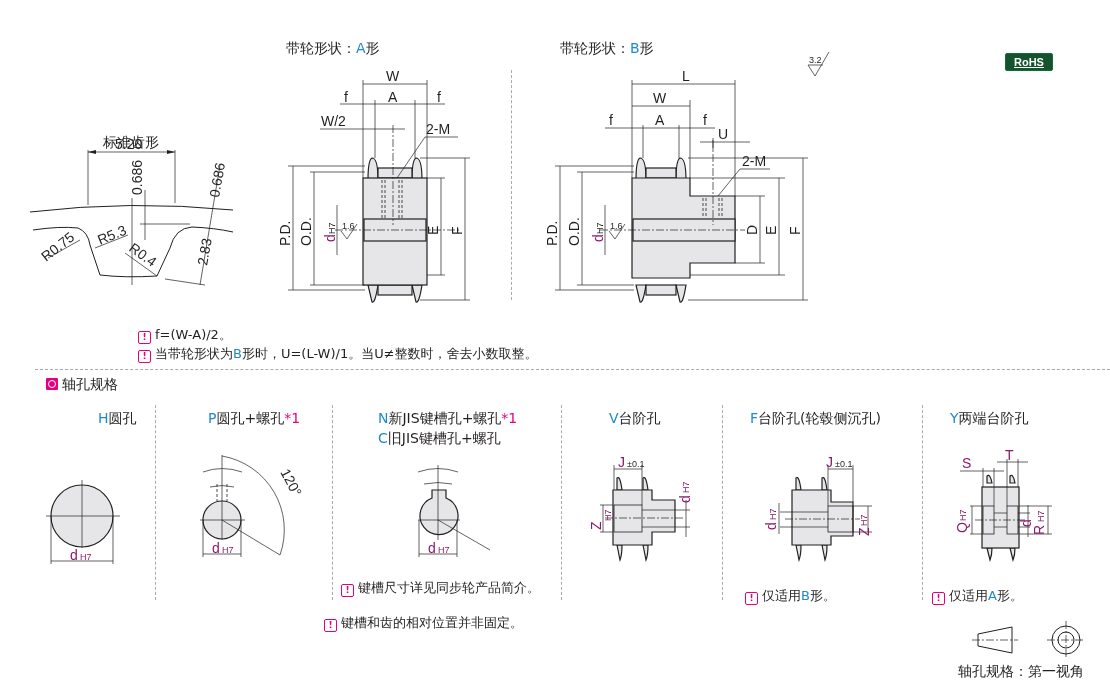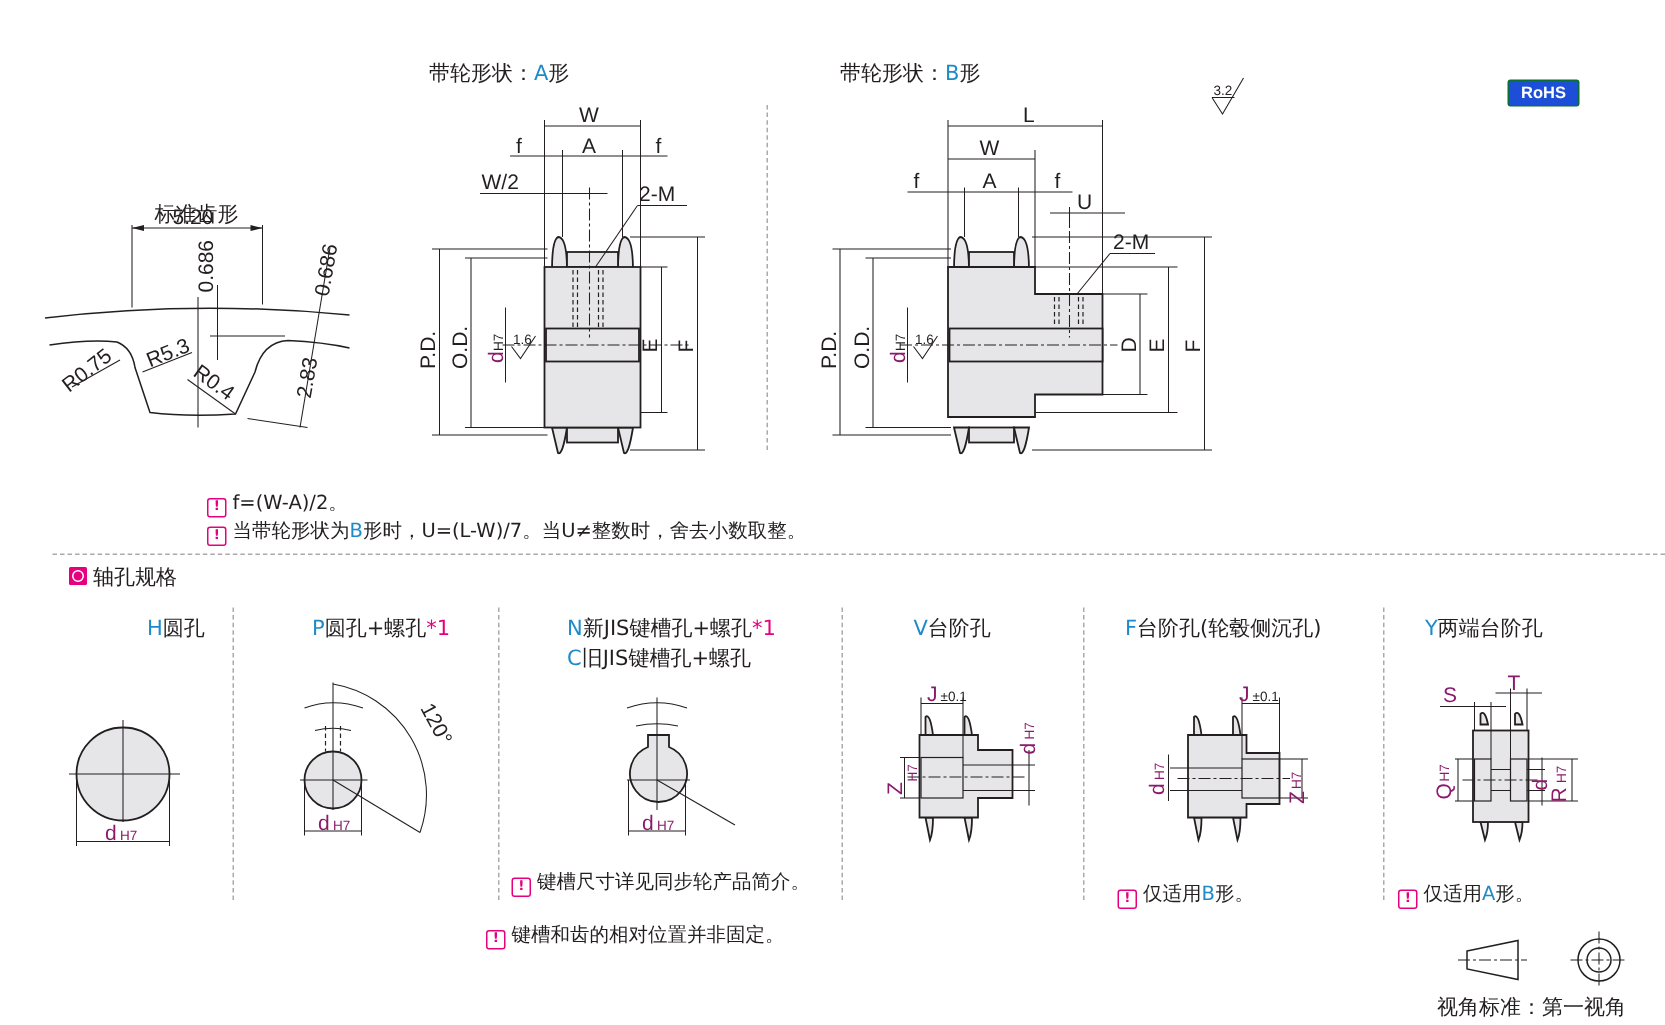--- a/index.html
+++ b/index.html
@@ -12,21 +12,21 @@
   .ln{stroke:#231f20;stroke-width:1;fill:none;}
   .thin{stroke:#231f20;stroke-width:0.7;fill:none;}
   .body{fill:#e6e6e8;stroke:#231f20;stroke-width:1.2;}
   .cl{stroke:#231f20;stroke-width:0.7;stroke-dasharray:8 2 2 2;fill:none;}
   .dash{stroke:#231f20;stroke-width:0.8;stroke-dasharray:3 2;fill:none;}
   .gtxt{font-family:"Liberation Sans",sans-serif;font-size:14px;fill:#231f20;}
   .gtxt-s{font-family:"Liberation Sans",sans-serif;font-size:9px;fill:#231f20;}
   .ptxt{font-family:"Liberation Sans",sans-serif;font-size:14px;fill:#8b1a6b;}
   .ptxt-s{font-family:"Liberation Sans",sans-serif;font-size:9px;fill:#8b1a6b;}
   .note-icon{display:inline-block;width:11px;height:11px;border:1.5px solid #e5007f;border-radius:2px;color:#e5007f;font-size:9px;line-height:11px;text-align:center;font-weight:bold;margin-right:4px;vertical-align:-1px;}
-  .rohs{position:absolute;left:1005px;top:53px;width:46px;height:16px;background:#1d4ed8;border:1px solid #0d6e32;border-radius:2px;color:#fff;font-weight:bold;font-size:11px;line-height:16px;text-align:center;font-family:"Liberation Sans",sans-serif;}
+  .rohs{position:absolute;left:1005px;top:53px;width:46px;height:16px;background:#14532d;border:1px solid #0d6e32;border-radius:2px;color:#fff;font-weight:bold;font-size:11px;line-height:16px;text-align:center;font-family:"Liberation Sans",sans-serif;text-decoration:underline;}
   .sec-icon{display:inline-block;width:12px;height:12px;background:#e5007f;border-radius:1px;position:relative;vertical-align:-1px;margin-right:4px;}
   .sec-icon::after{content:"";position:absolute;left:2px;top:2px;width:6px;height:6px;border:1px solid #fff;border-radius:50%;}
   .vsep{position:absolute;border-left:1px dashed #aaa;}
   .hsep{position:absolute;border-top:1px dashed #aaa;}
 </style>
 </head>
 <body>
 
 <div class="abs t" style="left:103px;top:101px;margin-top:33px;">标准齿形</div>
 
@@ -203,21 +203,21 @@
   <line class="thin" x1="688" y1="158" x2="808" y2="158"></line>
   <line class="thin" x1="688" y1="300" x2="808" y2="300"></line>
   <line class="thin" x1="803" y1="158" x2="803" y2="300"></line>
   <text class="gtxt" x="0" y="0" transform="translate(800,235) rotate(-90)">F</text>
 </svg>
 
 <div class="abs t" style="left:138px;top:326px;font-size:13px;">
   <span class="note-icon">!</span><span>f=(W-A)/2。</span>
 </div>
 <div class="abs t" style="left:138px;top:345px;font-size:13px;">
-  <span class="note-icon">!</span><span>当带轮形状为</span><span class="blue">B</span><span>形时，U=(L-W)/7。当U≠整数时，舍去小数取整。</span>
+  <span class="note-icon">!</span><span>当带轮形状为</span><span class="blue">B</span><span>形时，U=(L-W)/1。当U≠整数时，舍去小数取整。</span>
 </div>
 
 <div class="hsep" style="left:35px;top:369px;width:1075px;"></div>
 
 <div class="abs t" style="left:6px;top:376px;margin-left:40px;">
   <span class="sec-icon"></span><span>轴孔规格</span>
 </div>
 
 <div class="vsep" style="left:155px;top:405px;height:195px;"></div>
 <div class="vsep" style="left:332px;top:405px;height:195px;"></div>
@@ -383,13 +383,13 @@
 </div>
 
 <svg width="1110" height="683">
   <path class="ln" d="M978,634 L1012,627 L1012,653 L978,646 Z"></path>
   <line class="cl" x1="972" y1="640" x2="1018" y2="640"></line>
   <circle cx="1066" cy="640" r="14" fill="none" stroke="#231f20" stroke-width="1"></circle>
   <circle cx="1066" cy="640" r="8" fill="none" stroke="#231f20" stroke-width="1"></circle>
   <line class="cl" x1="1047" y1="640" x2="1085" y2="640"></line>
   <line class="cl" x1="1066" y1="621" x2="1066" y2="659"></line>
 </svg>
-<div class="abs t" style="left:958px;top:663px;">视角标准：第一视角</div>
+<div class="abs t" style="left:958px;top:663px;">轴孔规格：第一视角</div>
 
 </body></html>

